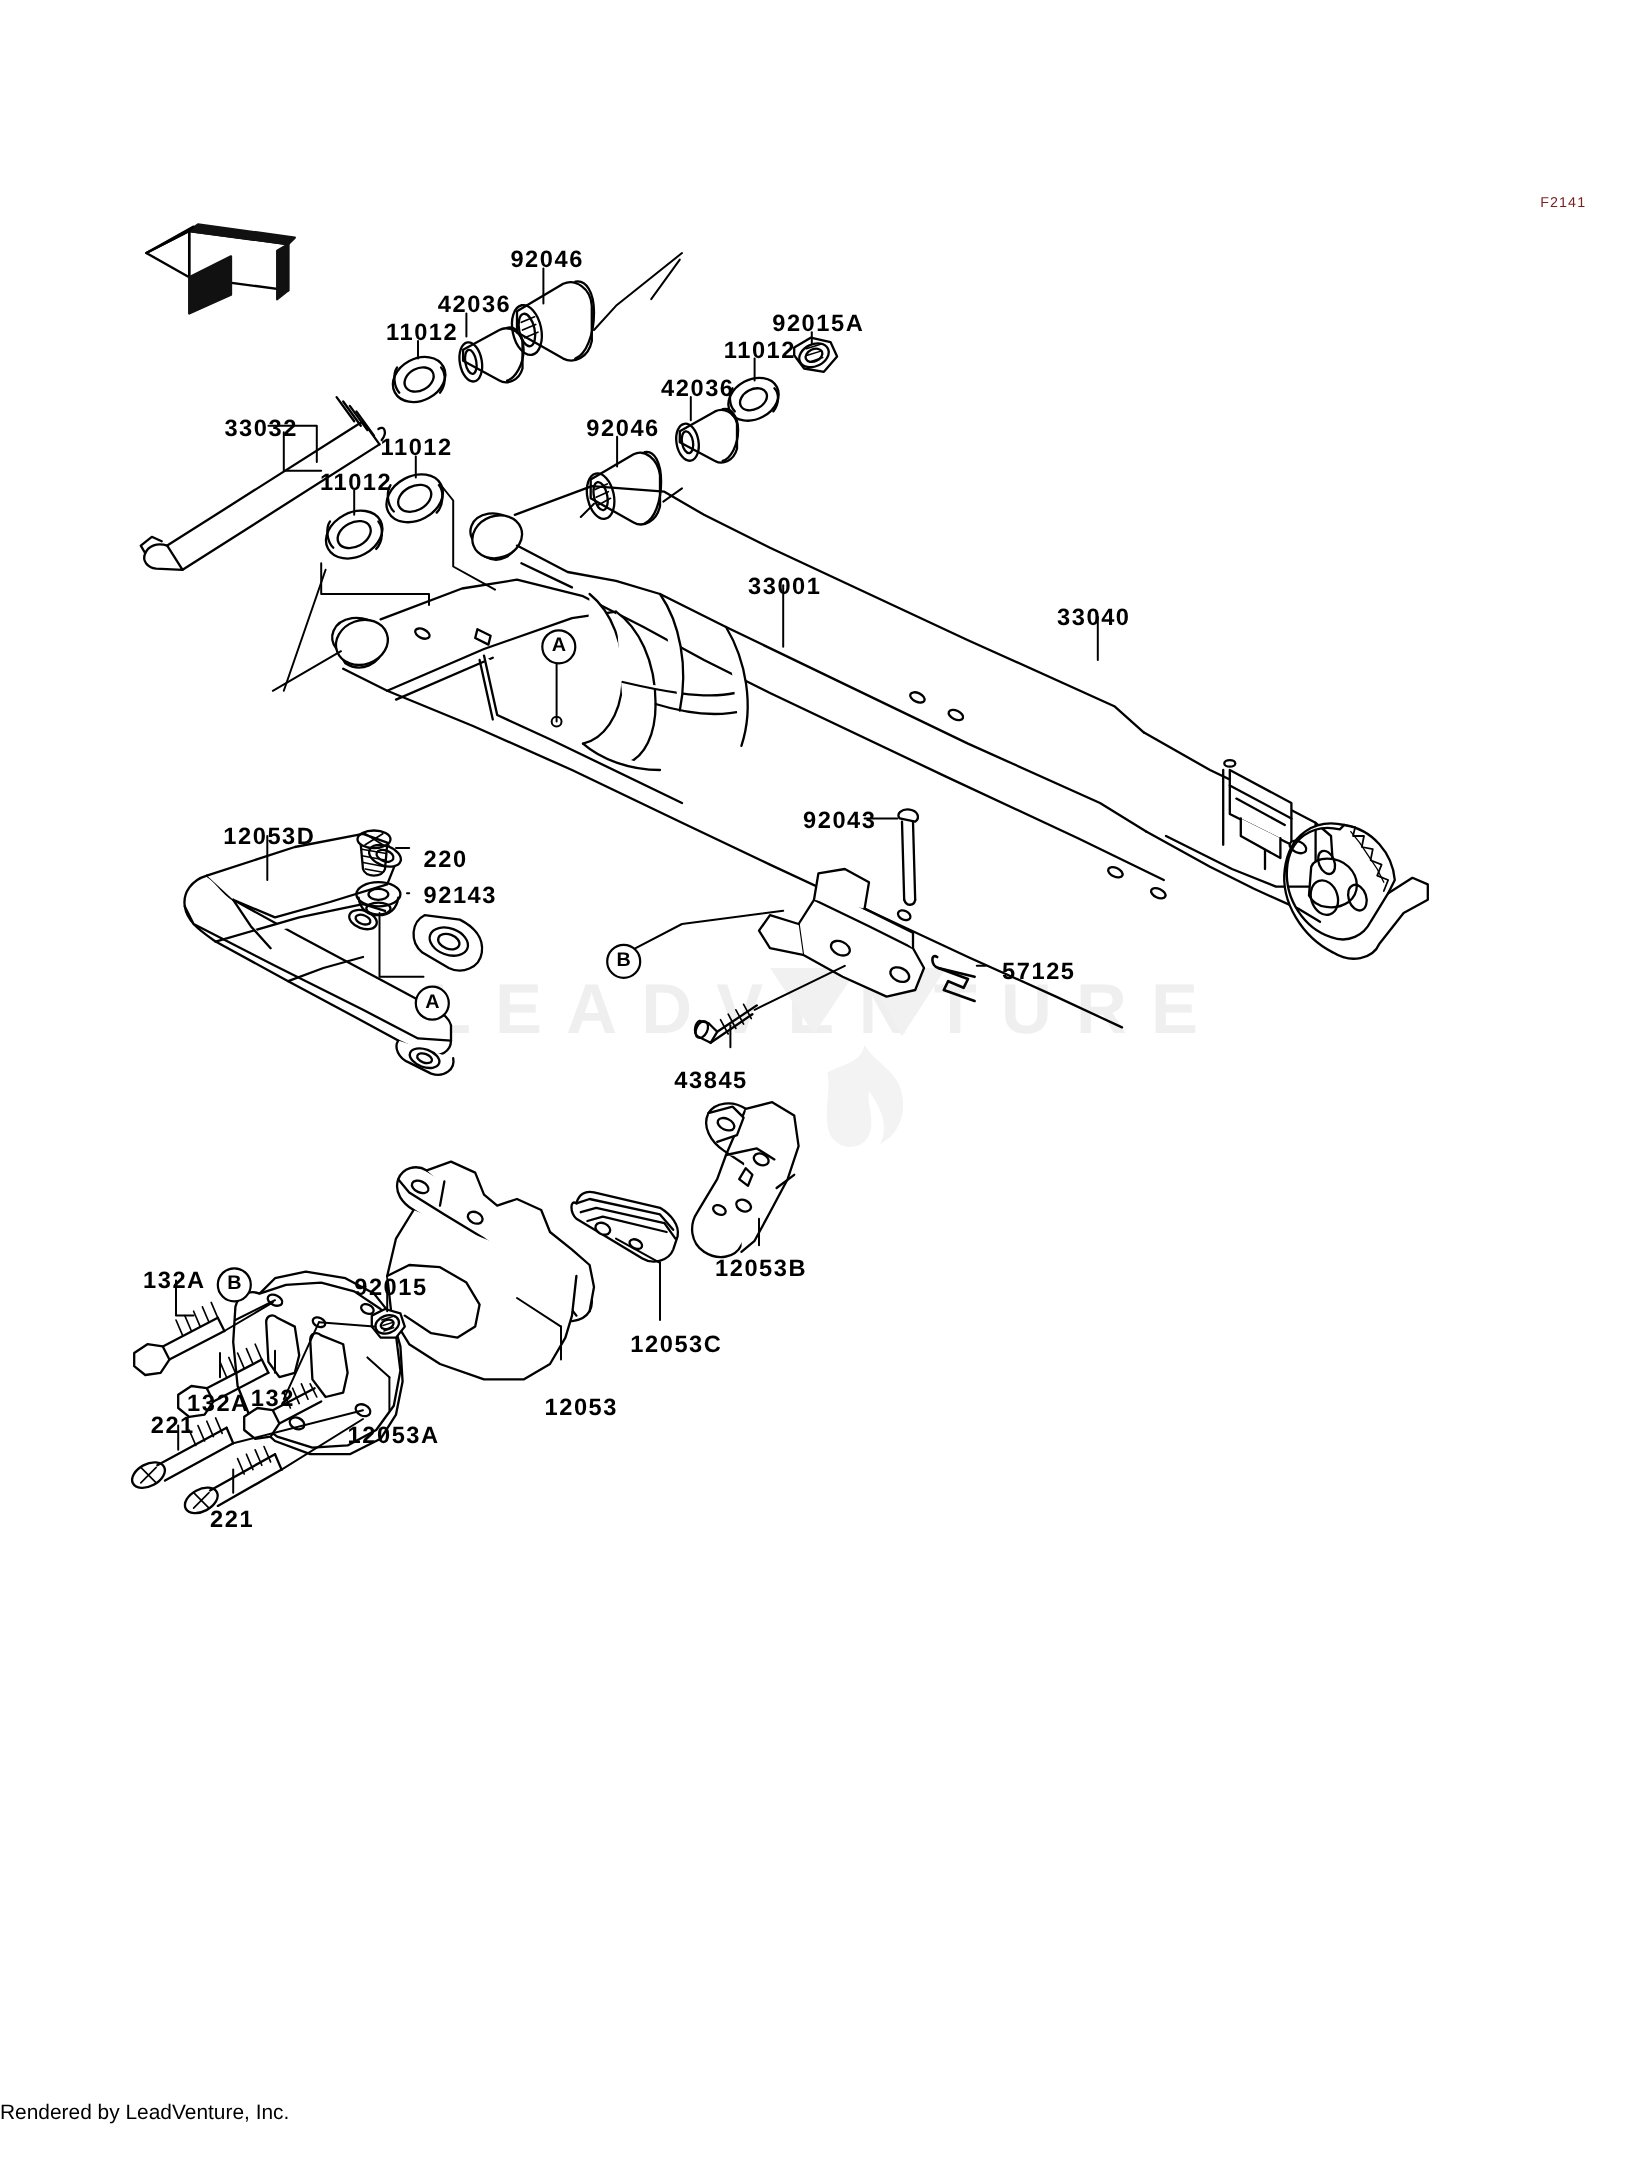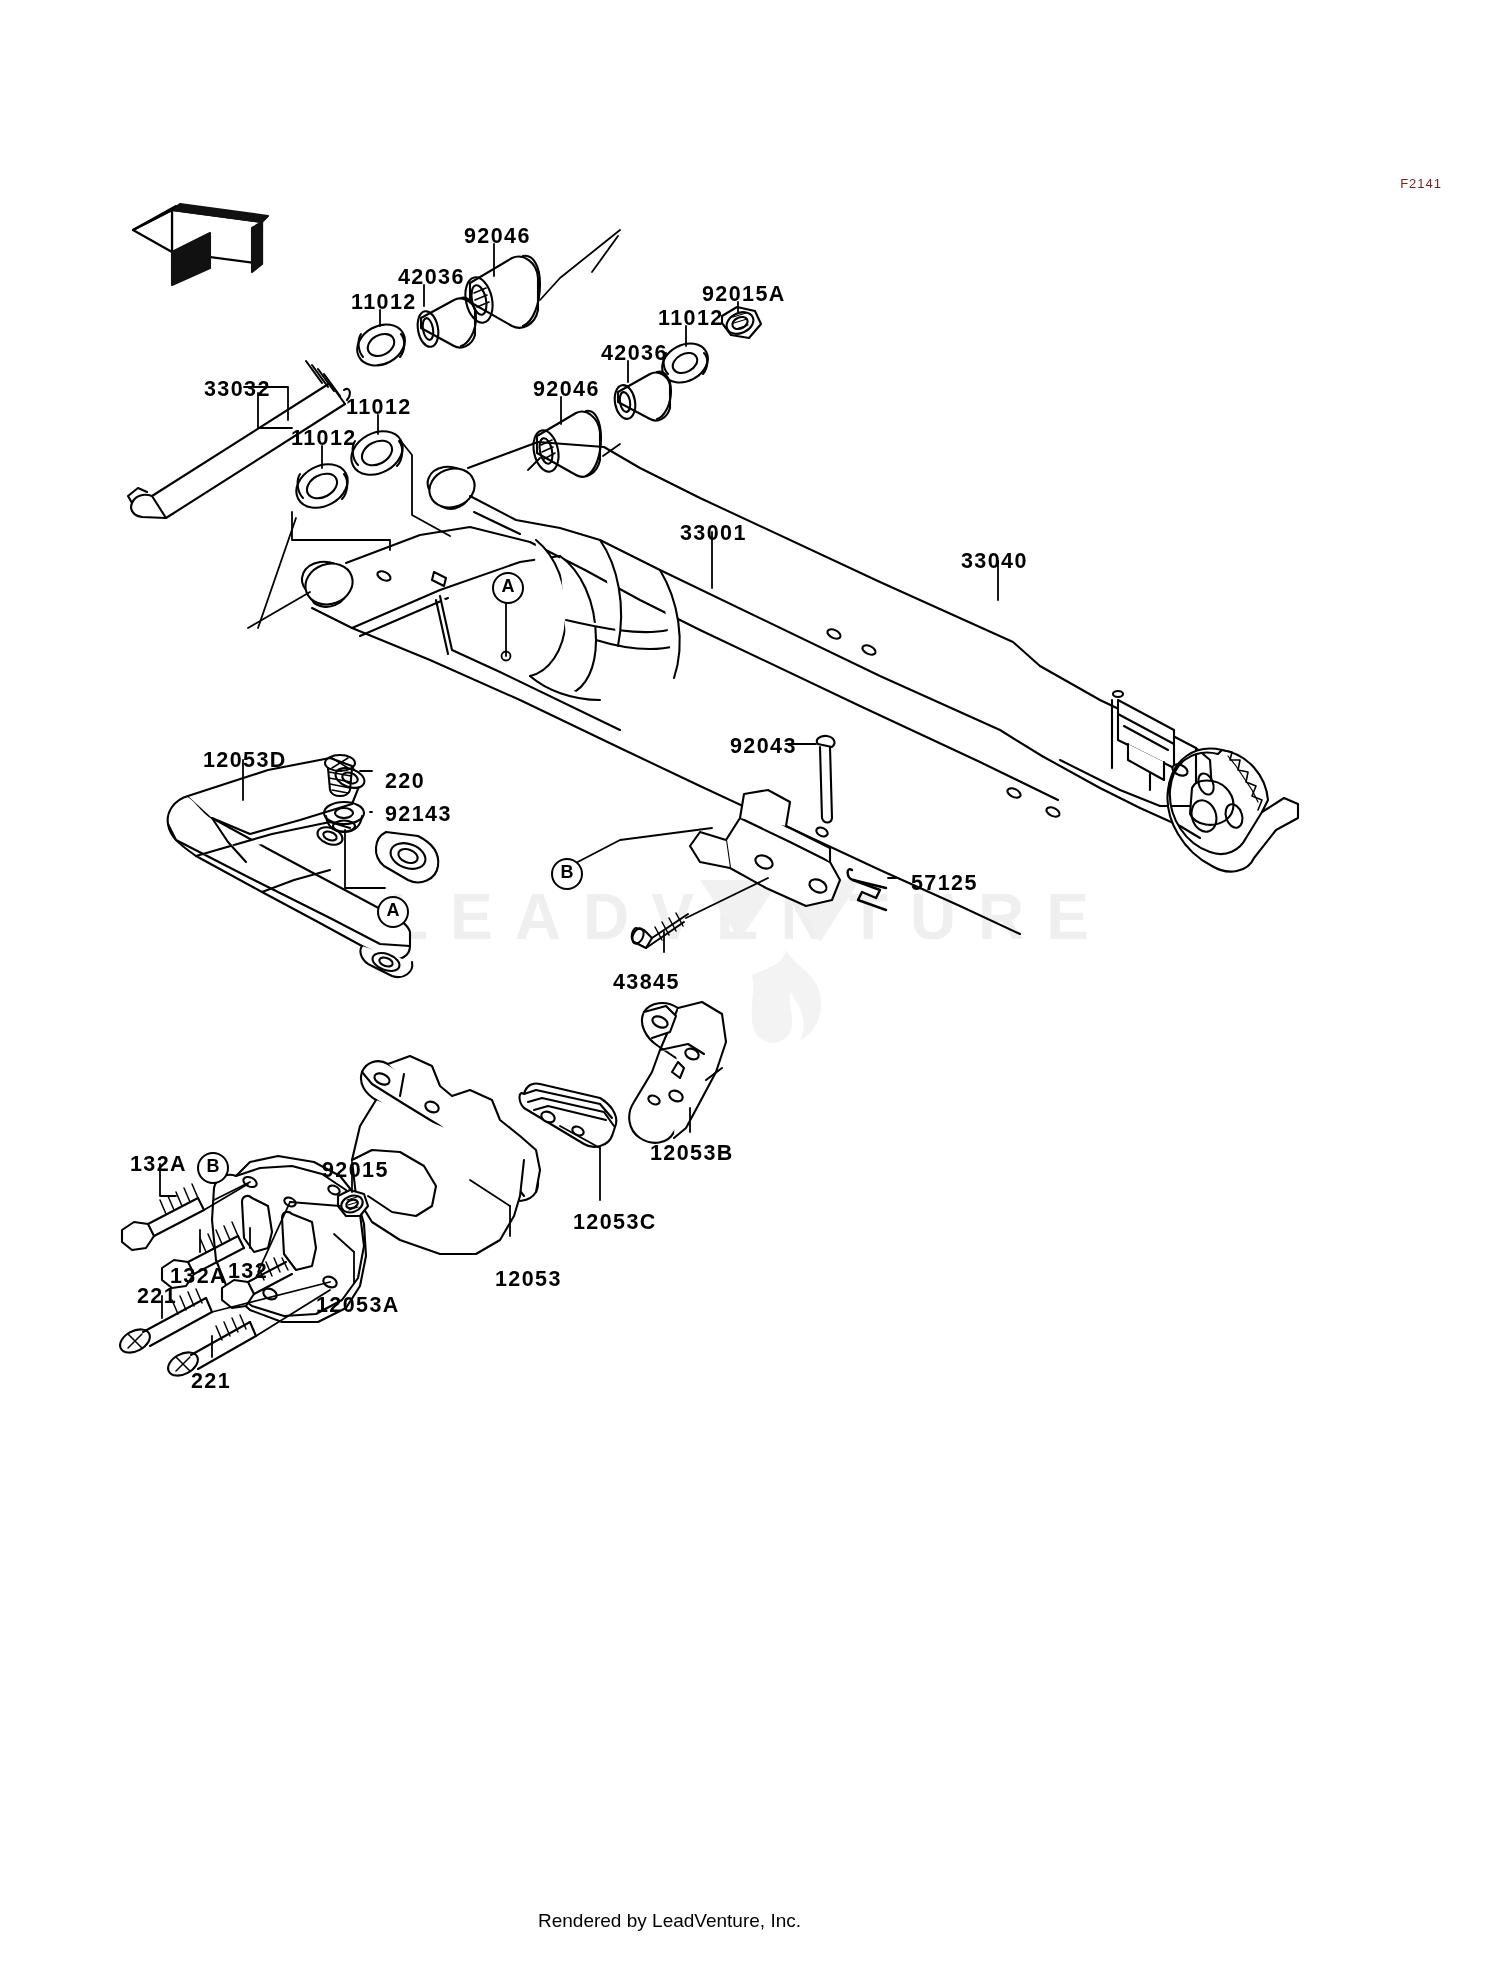--- a/index.html
+++ b/index.html
@@ -63,21 +63,21 @@
     font-family: "Liberation Sans", sans-serif;
     font-size: 13px;
     letter-spacing: 1px;
     color: #7f1d1d;
   }
   .footer {
     position: absolute;
     left: 0;
     top: 1910px;
     width: 1339px;
-    text-align: center;
+    text-align: left;
     font-family: "Liberation Sans", sans-serif;
     font-size: 19px;
     color: #000;
   }
   .ref {
     position: absolute;
     width: 28px;
     height: 28px;
     border: 2.5px solid #000;
     border-radius: 50%;

